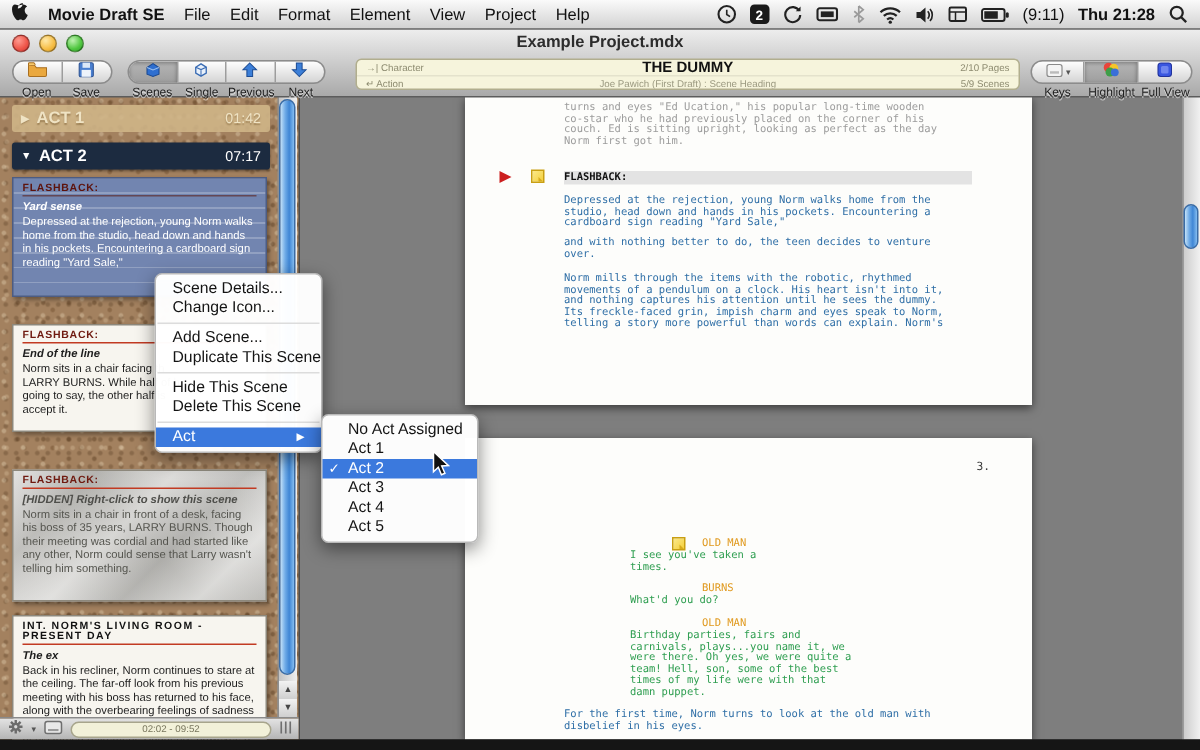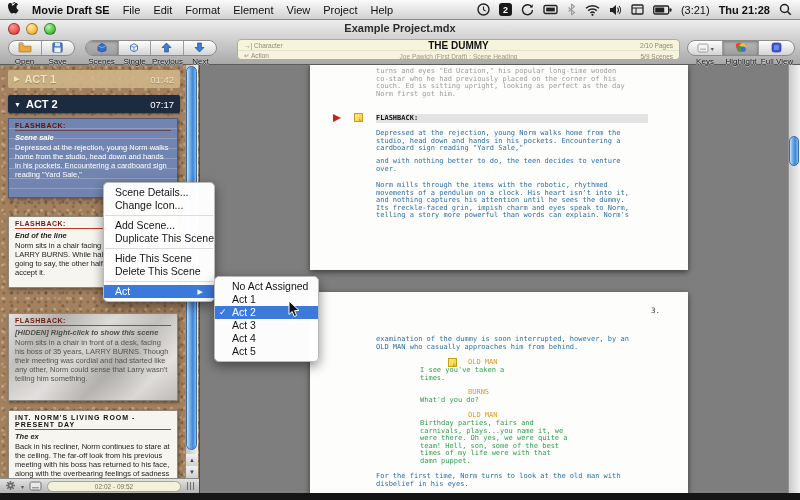--- a/index.html
+++ b/index.html
@@ -196,21 +196,21 @@
           <path d="M1 4h11M5 4v6" stroke="#222" stroke-width="1"></path>
         </svg>
     </span>
     <span>
       <svg width="19" height="10" viewBox="0 0 19 10">
           <rect x="0.7" y="1" width="15" height="8" rx="1.5" fill="none" stroke="#222" stroke-width="1.3"></rect>
           <rect x="2.2" y="2.5" width="9" height="5" fill="#222"></rect>
           <rect x="16.5" y="3.2" width="2" height="3.6" rx="1" fill="#222"></rect>
         </svg>
     </span>
-    <span class="mb-clock">(3:21)</span>
+    <span class="mb-clock">(9:11)</span>
     <span class="mb-clock" style="font-weight:bold">Thu 21:28</span>
     <span>
       <svg width="13" height="13" viewBox="0 0 13 13">
           <circle cx="5.5" cy="5.5" r="4" fill="none" stroke="#222" stroke-width="1.5"></circle>
           <path d="M8.5 8.5l3.3 3.3" stroke="#222" stroke-width="1.6"></path>
         </svg>
     </span>
   </span>
 </div>
 
@@ -333,21 +333,21 @@
     <span class="time">01:42</span>
   </div>
   <div class="act act2">
     <span class="disc">▼</span>
     <span>ACT 2</span>
     <span class="time">07:17</span>
   </div>
 
   <div class="card card-blue">
     <div class="c-head">FLASHBACK:</div>
-    <div class="c-title">Scene sale</div>
+    <div class="c-title">Yard sense</div>
     <div class="c-body">Depressed at the rejection, young Norm walks home from the studio, head down and hands in his pockets. Encountering a cardboard sign reading "Yard Sale,"</div>
   </div>
 
   <div class="card card-w card2">
     <div class="c-head">FLASHBACK:</div>
     <div class="c-title">End of the line</div>
     <div class="c-body">Norm sits in a chair facing th
 LARRY BURNS. While half of h
 going to say, the other half is
 accept it.</div>
@@ -413,22 +413,20 @@
 over.</div>
     <div class="blk mono c-blue" style="top:118px"><span>Norm mills through the items with the robotic, </span><span class="misspell">rhythmed</span><span>
 movements of a pendulum on a clock. His heart isn't into it,
 and nothing captures his attention until he sees the dummy.
 Its freckle-faced grin, impish charm and eyes speak to Norm,
 telling a story more powerful than words can explain. Norm's</span></div>
   </div>
 
   <div class="page page2">
     <div class="pageno">3.</div>
-    <div class="blk mono c-blue" style="top:44px">examination of the dummy is soon interrupted, however, by an
-OLD MAN who casually approaches him from behind.</div>
     <div class="sticky" style="left:138px;top:66px"></div>
     <div class="blk mono c-orange" style="left:158px;top:67px">OLD MAN</div>
     <div class="blk mono c-green" style="left:110px;top:75px">I see you've taken a
 times.</div>
     <div class="blk mono c-orange" style="left:158px;top:97px">BURNS</div>
     <div class="blk mono c-green" style="left:110px;top:105px">What'd you do?</div>
     <div class="blk mono c-orange" style="left:158px;top:120px">OLD MAN</div>
     <div class="blk mono c-green" style="left:110px;top:128px">Birthday parties, fairs and
 carnivals, plays...you name it, we
 were there. Oh yes, we were quite a

